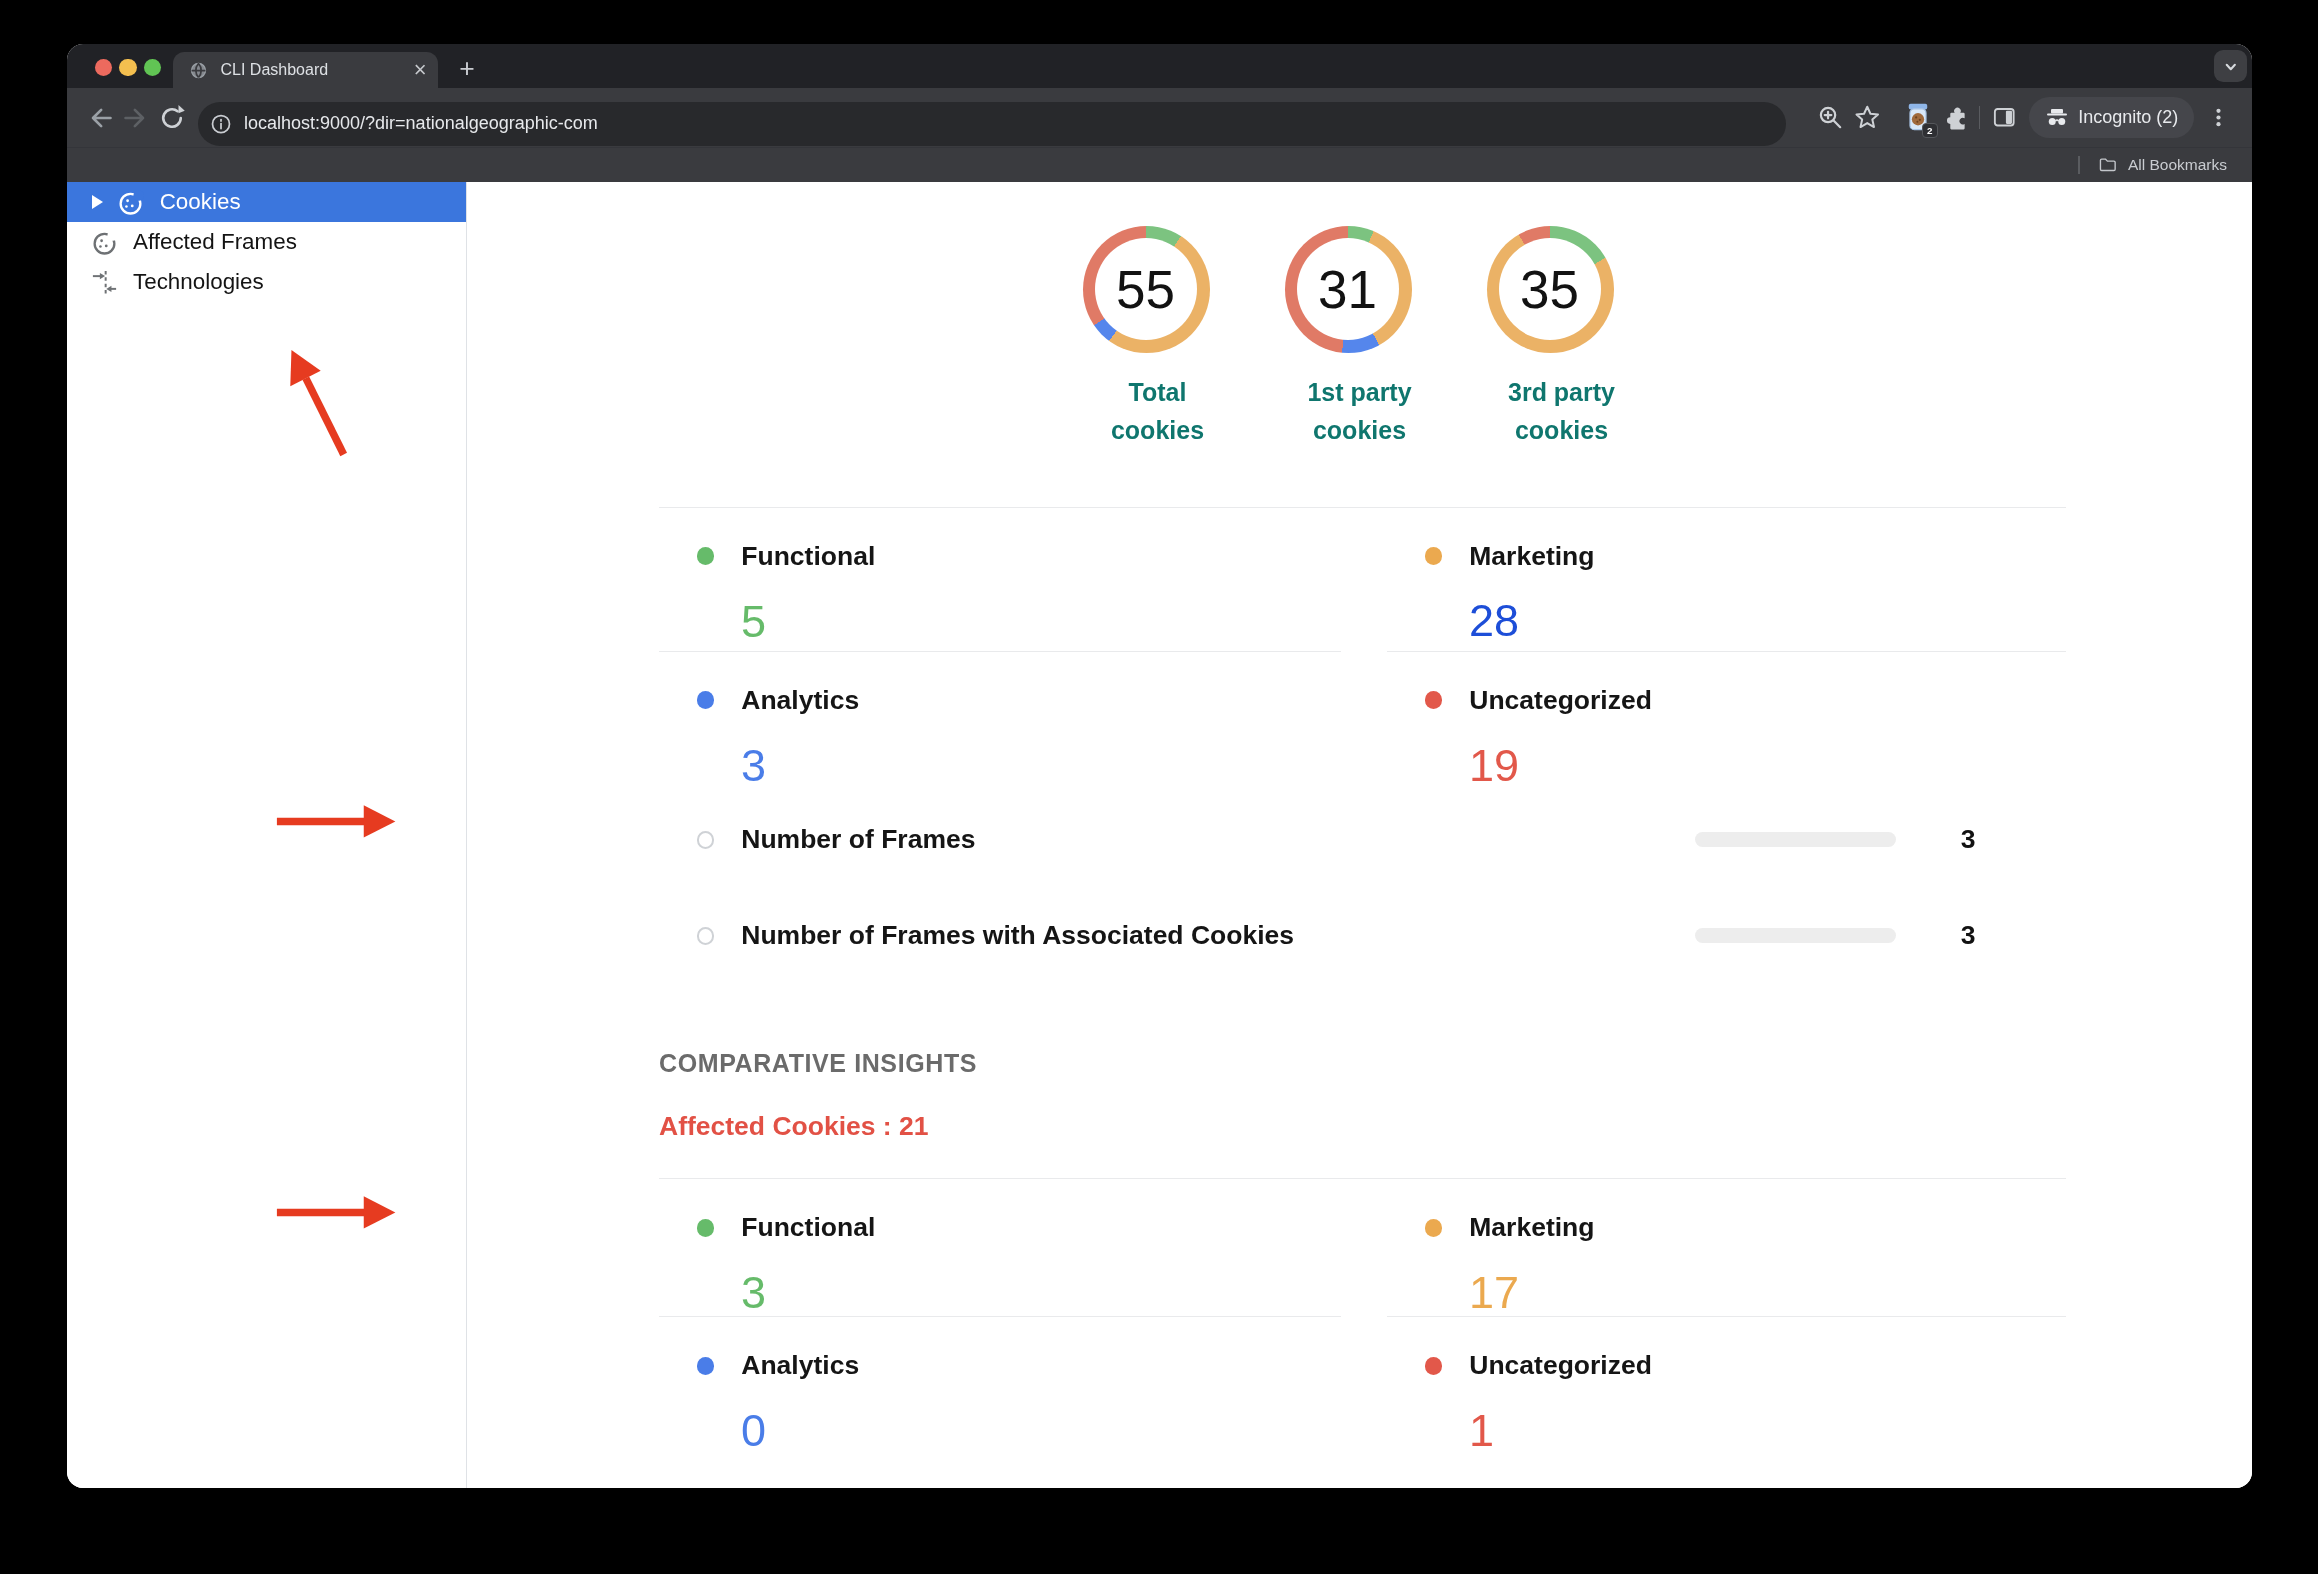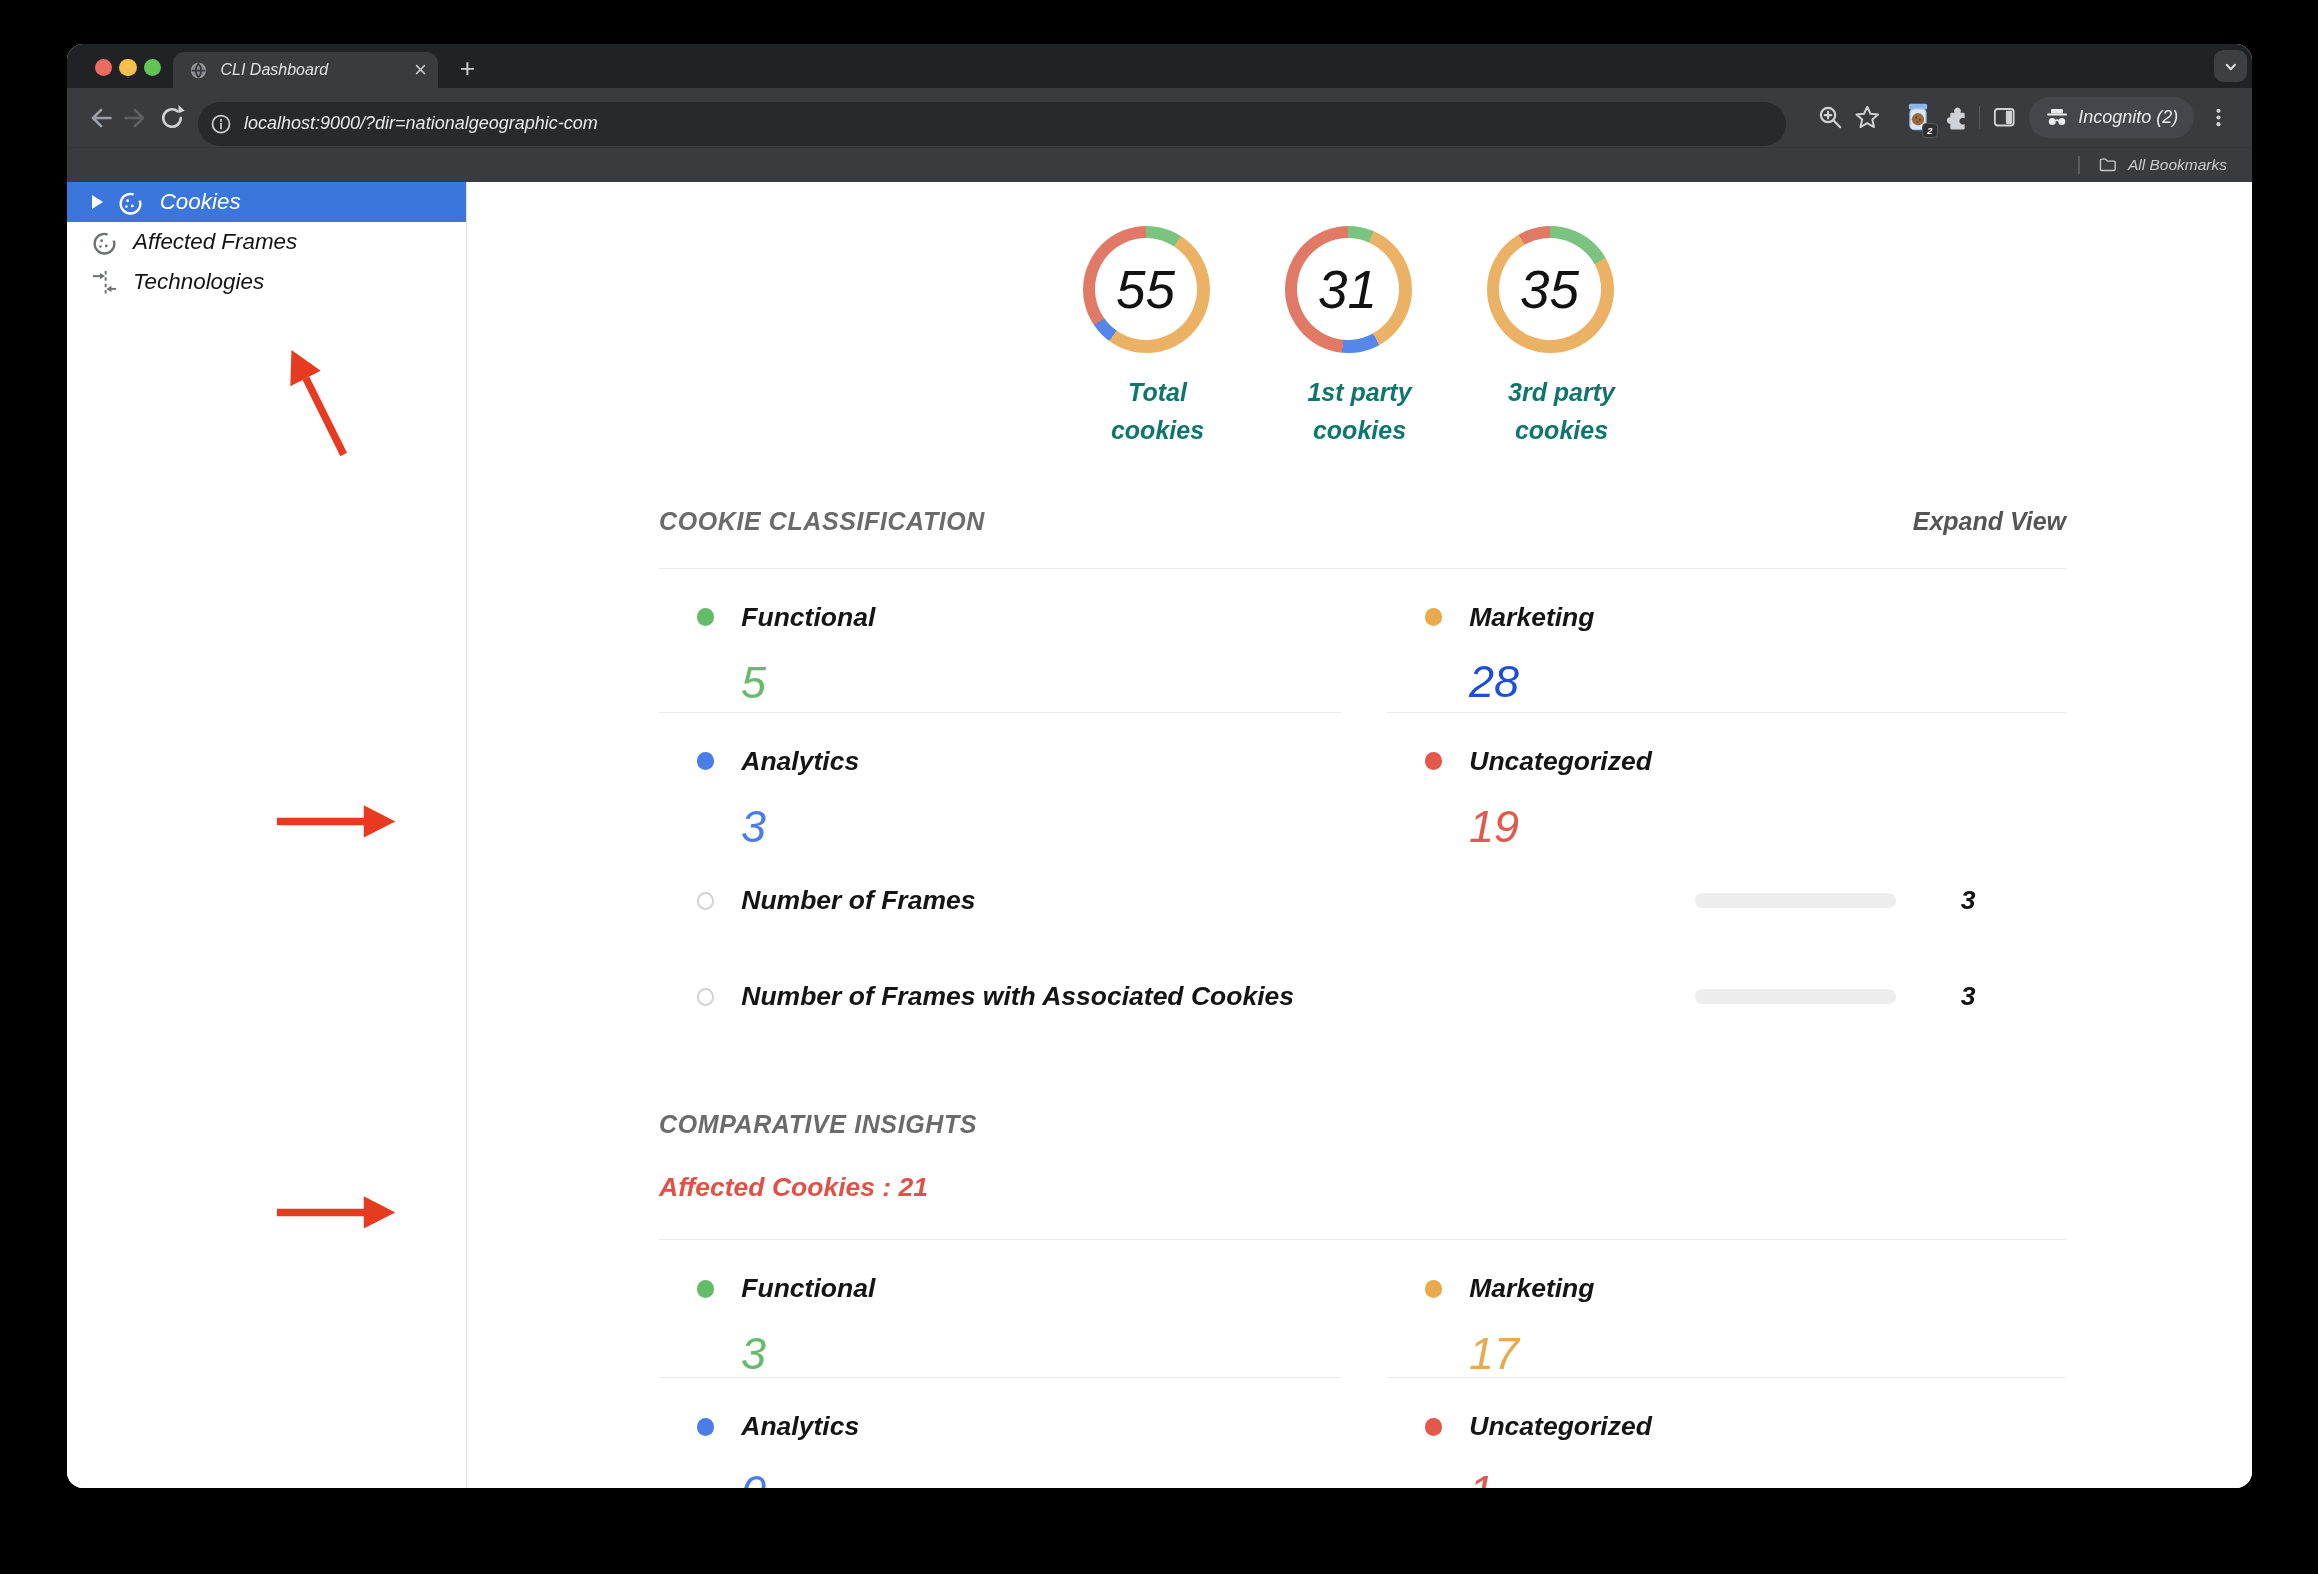--- a/index.html
+++ b/index.html
@@ -1,18 +1,18 @@
 <!DOCTYPE html>
 <html style="--accent: #3b76dd; --bite: #3b76dd; --arrow: #e63b20; --affected: #e25145;font-size:9.2px"><head>
 <meta charset="utf-8">
 <style>
   * { box-sizing: border-box; margin: 0; padding: 0; }
   html,body { width: 2319px; height: 1574px; background:#000; overflow:hidden;
     font-family:"Liberation Sans", sans-serif; }
-  .screen { position:relative; width:2319px; height:1124px; background:#000;font-style:italic; }
+  .screen { position:relative; width:2319px; height:1124px; background:#000; }
 
   
   .window { position:absolute; left:67px; top:44px; width:2185px; height:1444px;
     border-radius:16px; overflow:hidden; background:#fff; display:flex; flex-direction:column; }
 
   
   .tabstrip { position:relative; height:44px; background:#212226; flex:none; }
   .traffic { position:absolute; left:28px; top:15px; display:flex; gap:7px; }
   .tl { width:17.3px; height:17.3px; border-radius:50%; }
   .tl.r { background:#ec6a5e; } .tl.y { background:#f4bf4f; } .tl.g { background:#61c454; }
@@ -296,24 +296,20 @@
           <div class="donut-box">
             <div class="donut" style="background: conic-gradient(rgb(124, 195, 128) 0deg, rgb(124, 195, 128) 60deg, rgb(235, 178, 102) 60deg, rgb(235, 178, 102) 330deg, rgb(224, 122, 102) 330deg, rgb(224, 122, 102) 360deg);">
               <div class="donut-hole">35</div>
             </div>
             <div class="donut-label">3rd party cookies</div>
           </div>
         </div>
 
         <div class="panel">
 
-          <div class="sec-head">
-            <span class="sec-title">COOKIE CLASSIFICATION</span>
-            <span class="expand">Expand View</span>
-          </div>
 
           <div class="grid">
             <div class="cell bb">
               <div class="cat-head">
                   <span class="dot" style="background: rgb(102, 187, 106);"></span>
                 <span class="cat-label">Functional</span>
                 </div>
               <div class="cat-value" style="color: rgb(102, 187, 106);">5</div>
             </div>
             <div class="cell bb">

